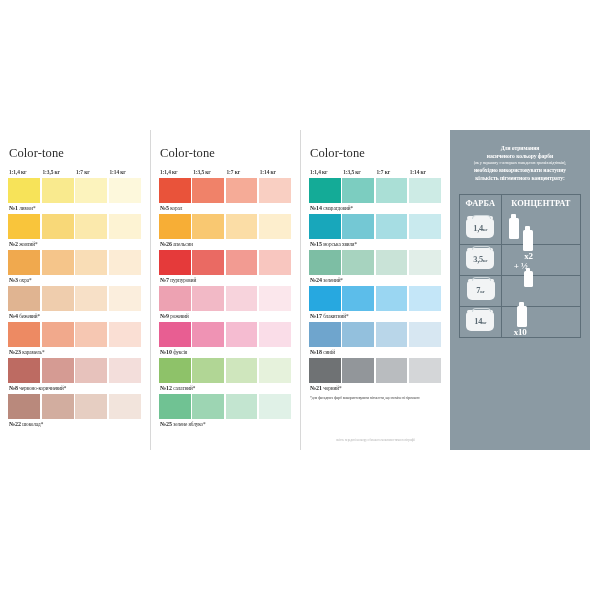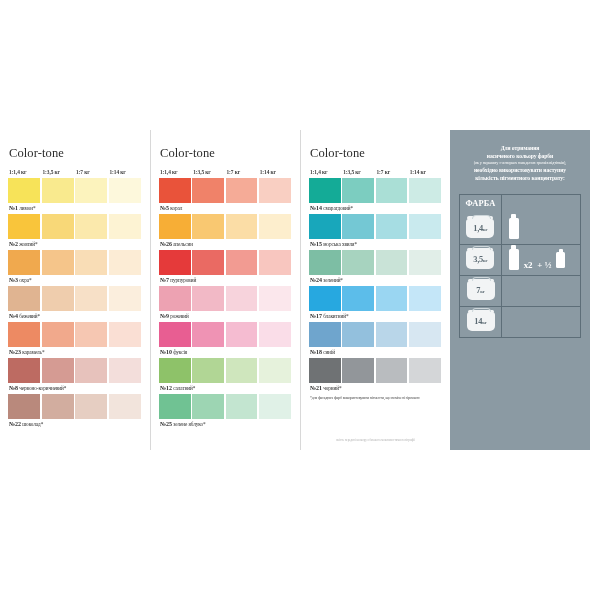--- a/index.html
+++ b/index.html
@@ -188,21 +188,21 @@
     color: #ffffff;
     margin-left: 5px;
     letter-spacing: -.2px;
   }
   .plus {
     font-size: 9px;
     font-weight: bold;
     color: #ffffff;
     margin: 0 5px 0 5px;
   }
-  .rowflex { display: flex; align-items: flex-end; }
+  .rowflex { display: flex; align-items: flex-end; flex-direction: column; }
 </style>
 </head>
 <body>
 
 <div id="stage">
   <div class="sheets">
 
     <div class="card">
       <div class="card-title">Color-tone</div>
       <div class="ratio-row">
@@ -425,20 +425,21 @@
       <div class="gp-head">
         <span class="l">Для отримання</span>
         <span class="l">насиченого кольору фарби</span>
         <span class="l small">(як у першому з чотирьох наведених зразків відтінків),</span>
         <span class="l">необхідно використовувати наступну</span>
         <span class="l">кількість пігментного концентрату:</span>
       </div>
       <div class="gp-table">
         <div class="gp-tr">
           <div class="gp-c1 gp-th">ФАРБА</div>
+          <div class="gp-c2 gp-th" style="justify-content:center;padding-left:0;">КОНЦЕНТРАТ</div>
         </div>
         <div id="gp-rows">
             <div class="gp-tr row-h">
               <div class="gp-c1">
                 <div class="bucket">
                   <span>1,4<i>кг</i></span>
                 </div>
               </div>
               <div class="gp-c2">
                 <div class="rowflex">
@@ -467,19 +468,25 @@
                   <span>7<i>кг</i></span>
                 </div>
               </div>
             </div>
             <div class="gp-tr row-h">
               <div class="gp-c1">
                 <div class="bucket">
                   <span>14<i>кг</i></span>
                 </div>
               </div>
+              <div class="gp-c2">
+                <div class="rowflex">
+                  <div class="bottle"></div>
+                  <span class="mult">x10</span>
+                </div>
+              </div>
             </div>
           </div>
       </div>
     </div>
 
   </div>
 </div>
 
 </body></html>

